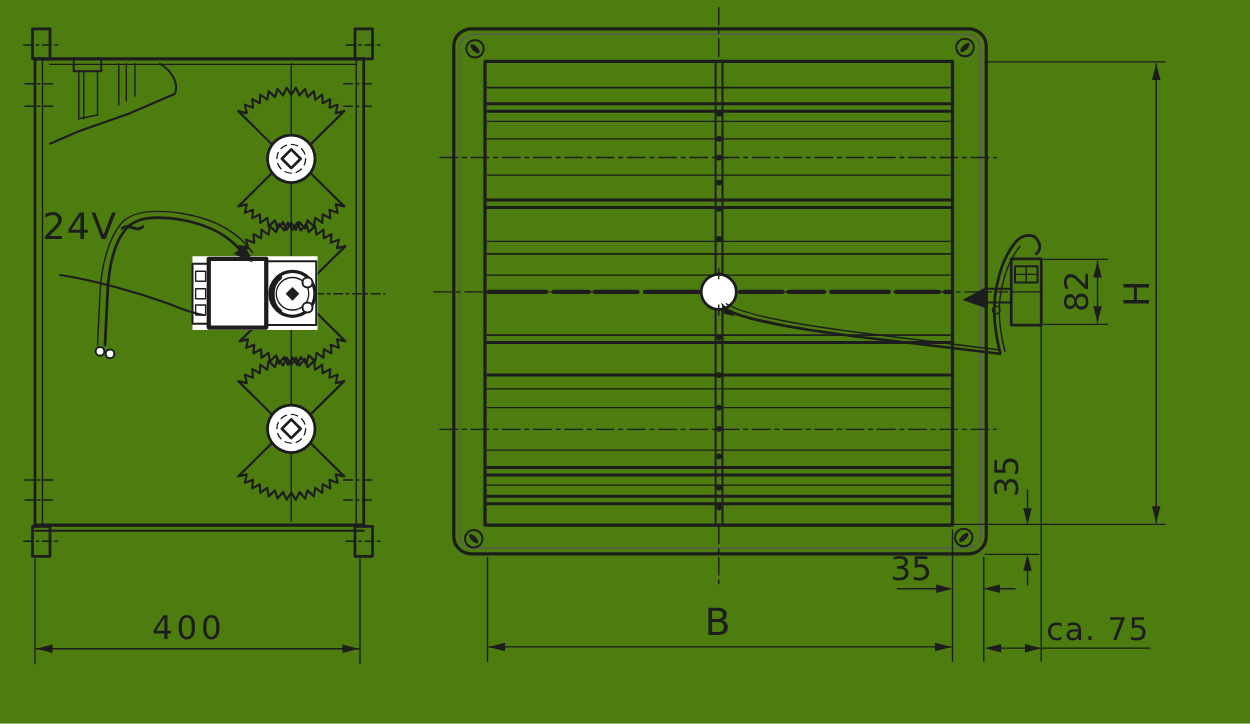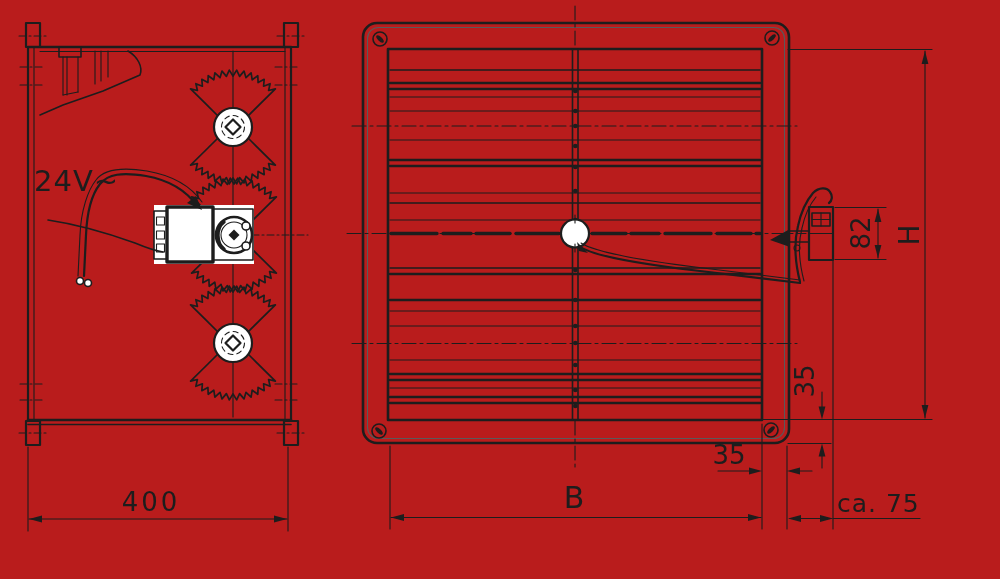--- a/index.html
+++ b/index.html
@@ -1,16 +1,16 @@
 <!DOCTYPE html>
 <html><head>
 <meta charset="utf-8">
 <style>
   html,body{margin:0;padding:0;background:#ffffff;}
-  .canvas{position:relative;width:1000px;height:579px;background:#b91c1c;overflow:hidden;}
+  .canvas{position:relative;width:1000px;height:579px;background:#4d7c0f;overflow:hidden;}
   svg{display:block;}
   .ln{fill:none;stroke:#1d1d1d;stroke-linecap:round;stroke-linejoin:round;}
   .faint{stroke:#5a5a5a;}
   .w1{stroke-width:1.1;}
   .w15{stroke-width:1.6;}
   .w2{stroke-width:2.2;}
   .w25{stroke-width:2.6;}
   .w3{stroke-width:3.4;}
   .fillink{fill:#1d1d1d;stroke:none;}
   .white{fill:#ffffff;stroke:none;}

